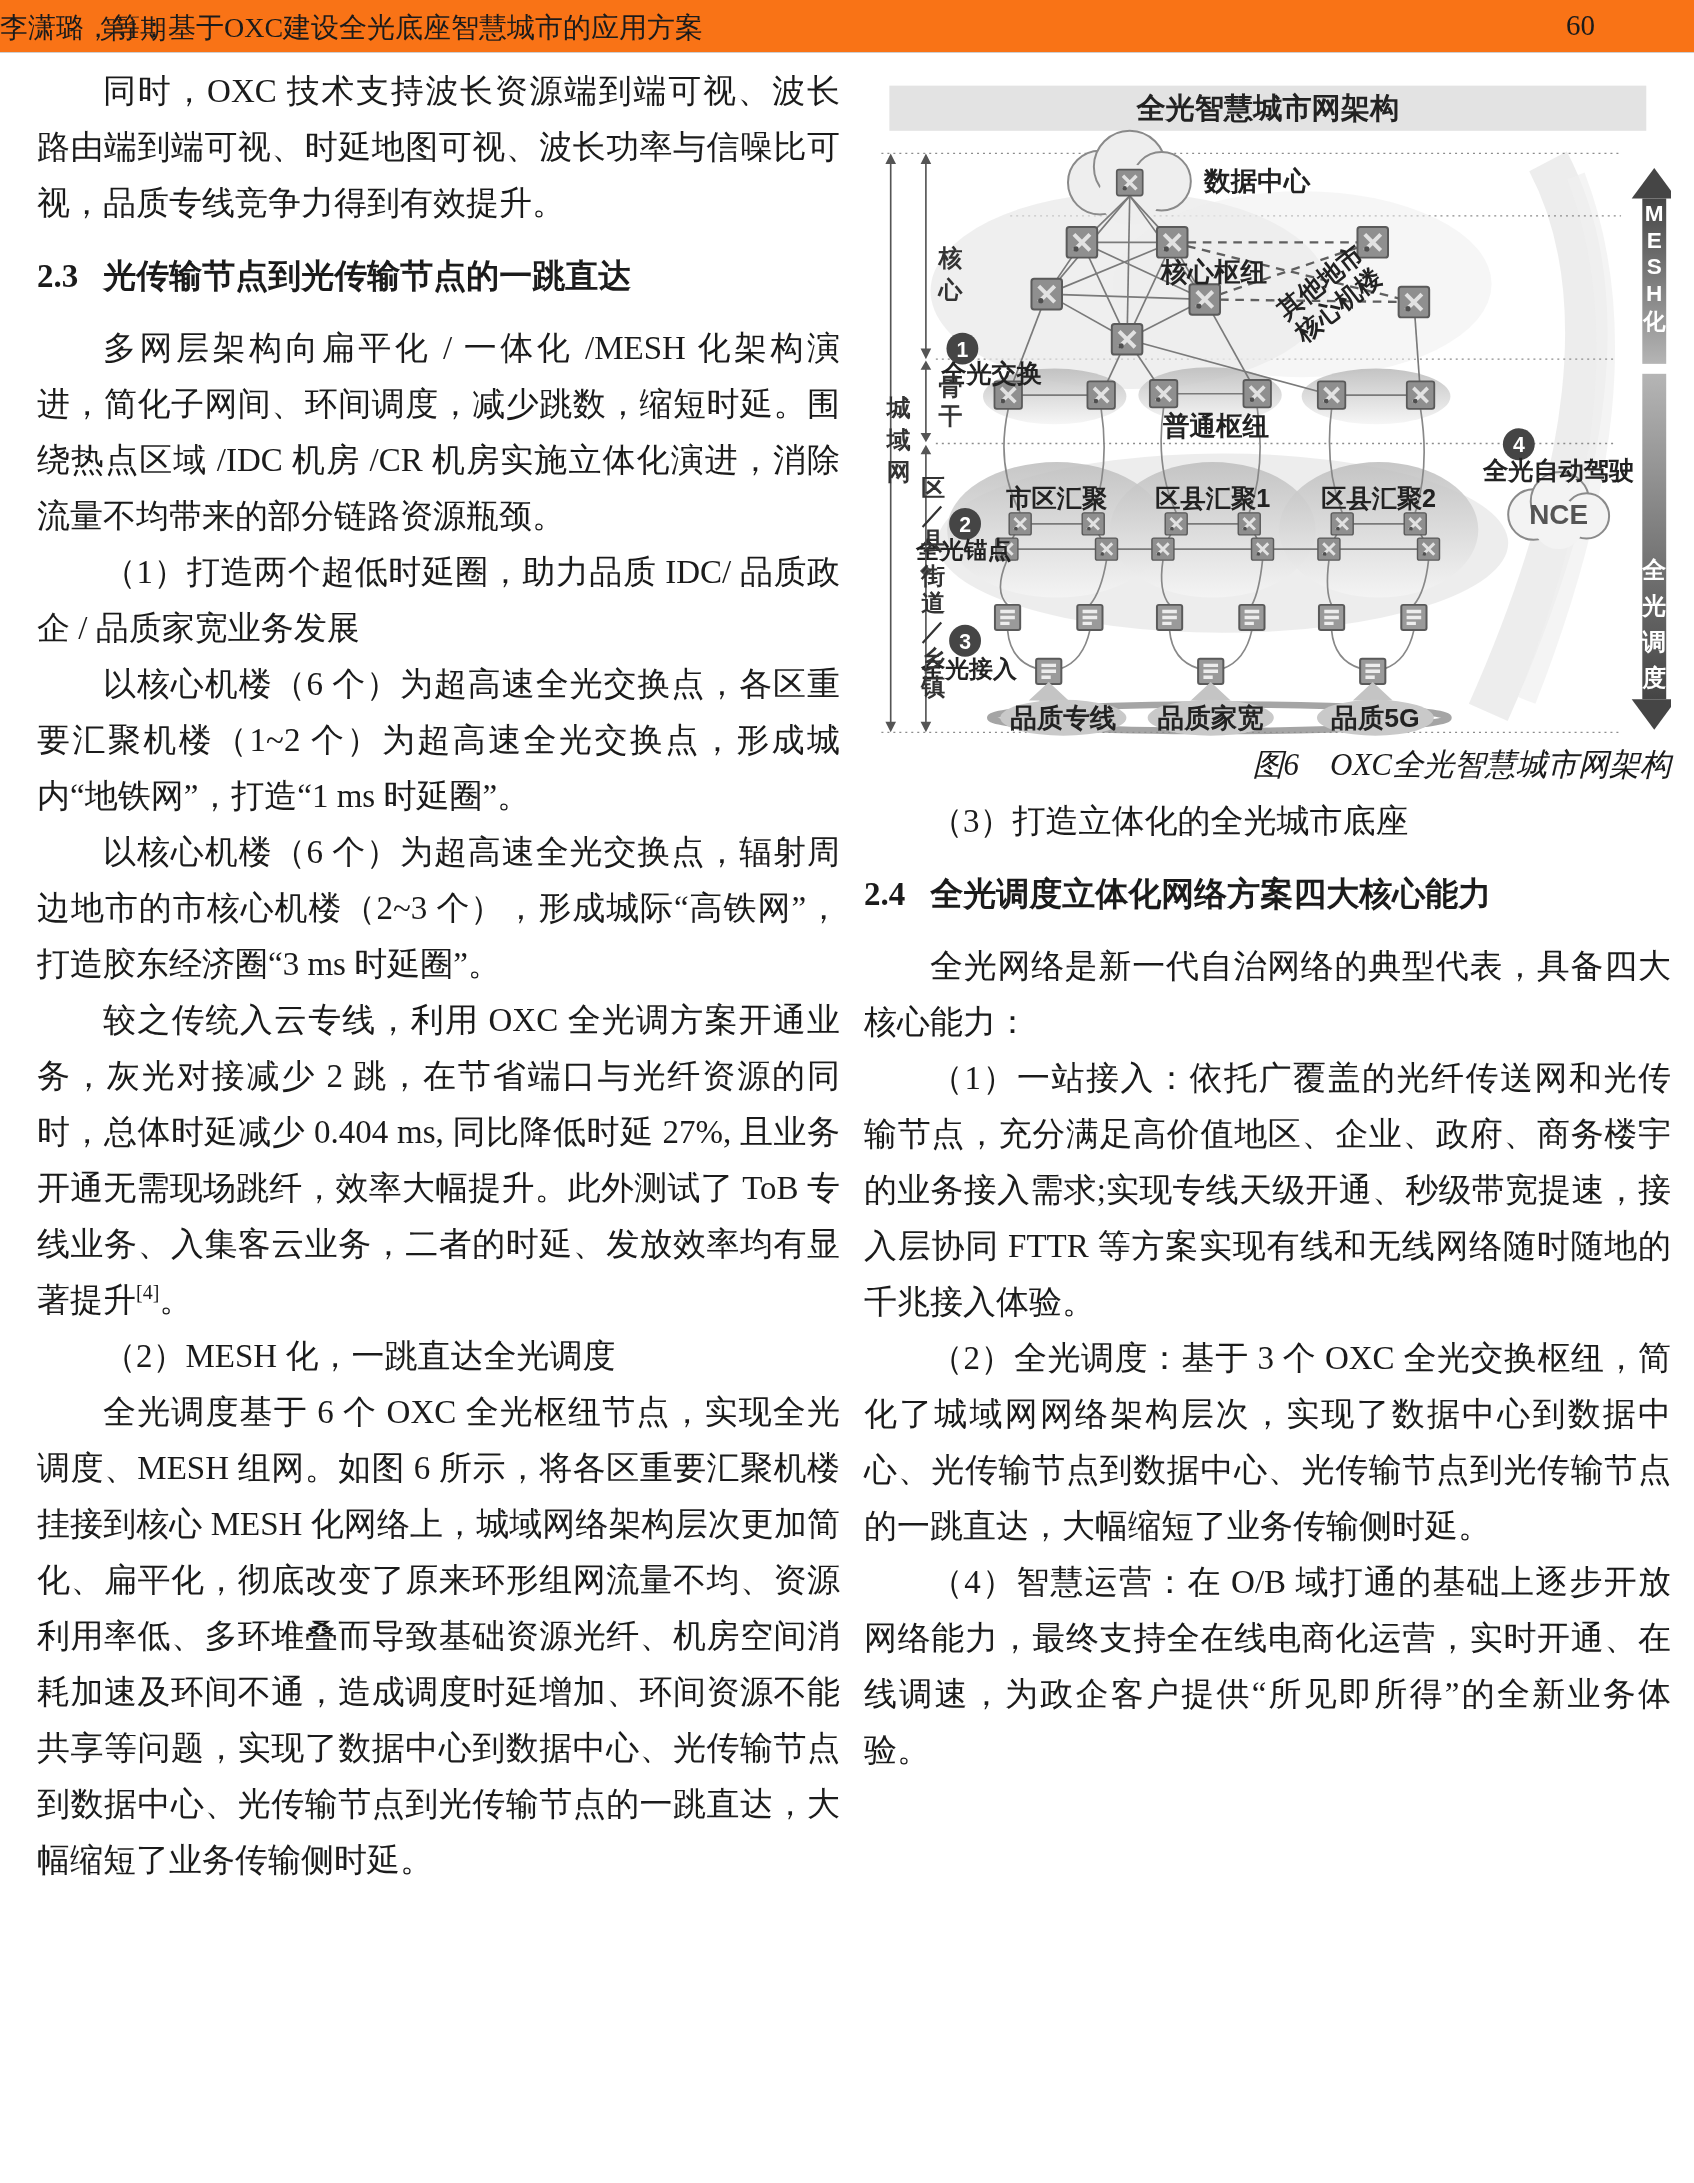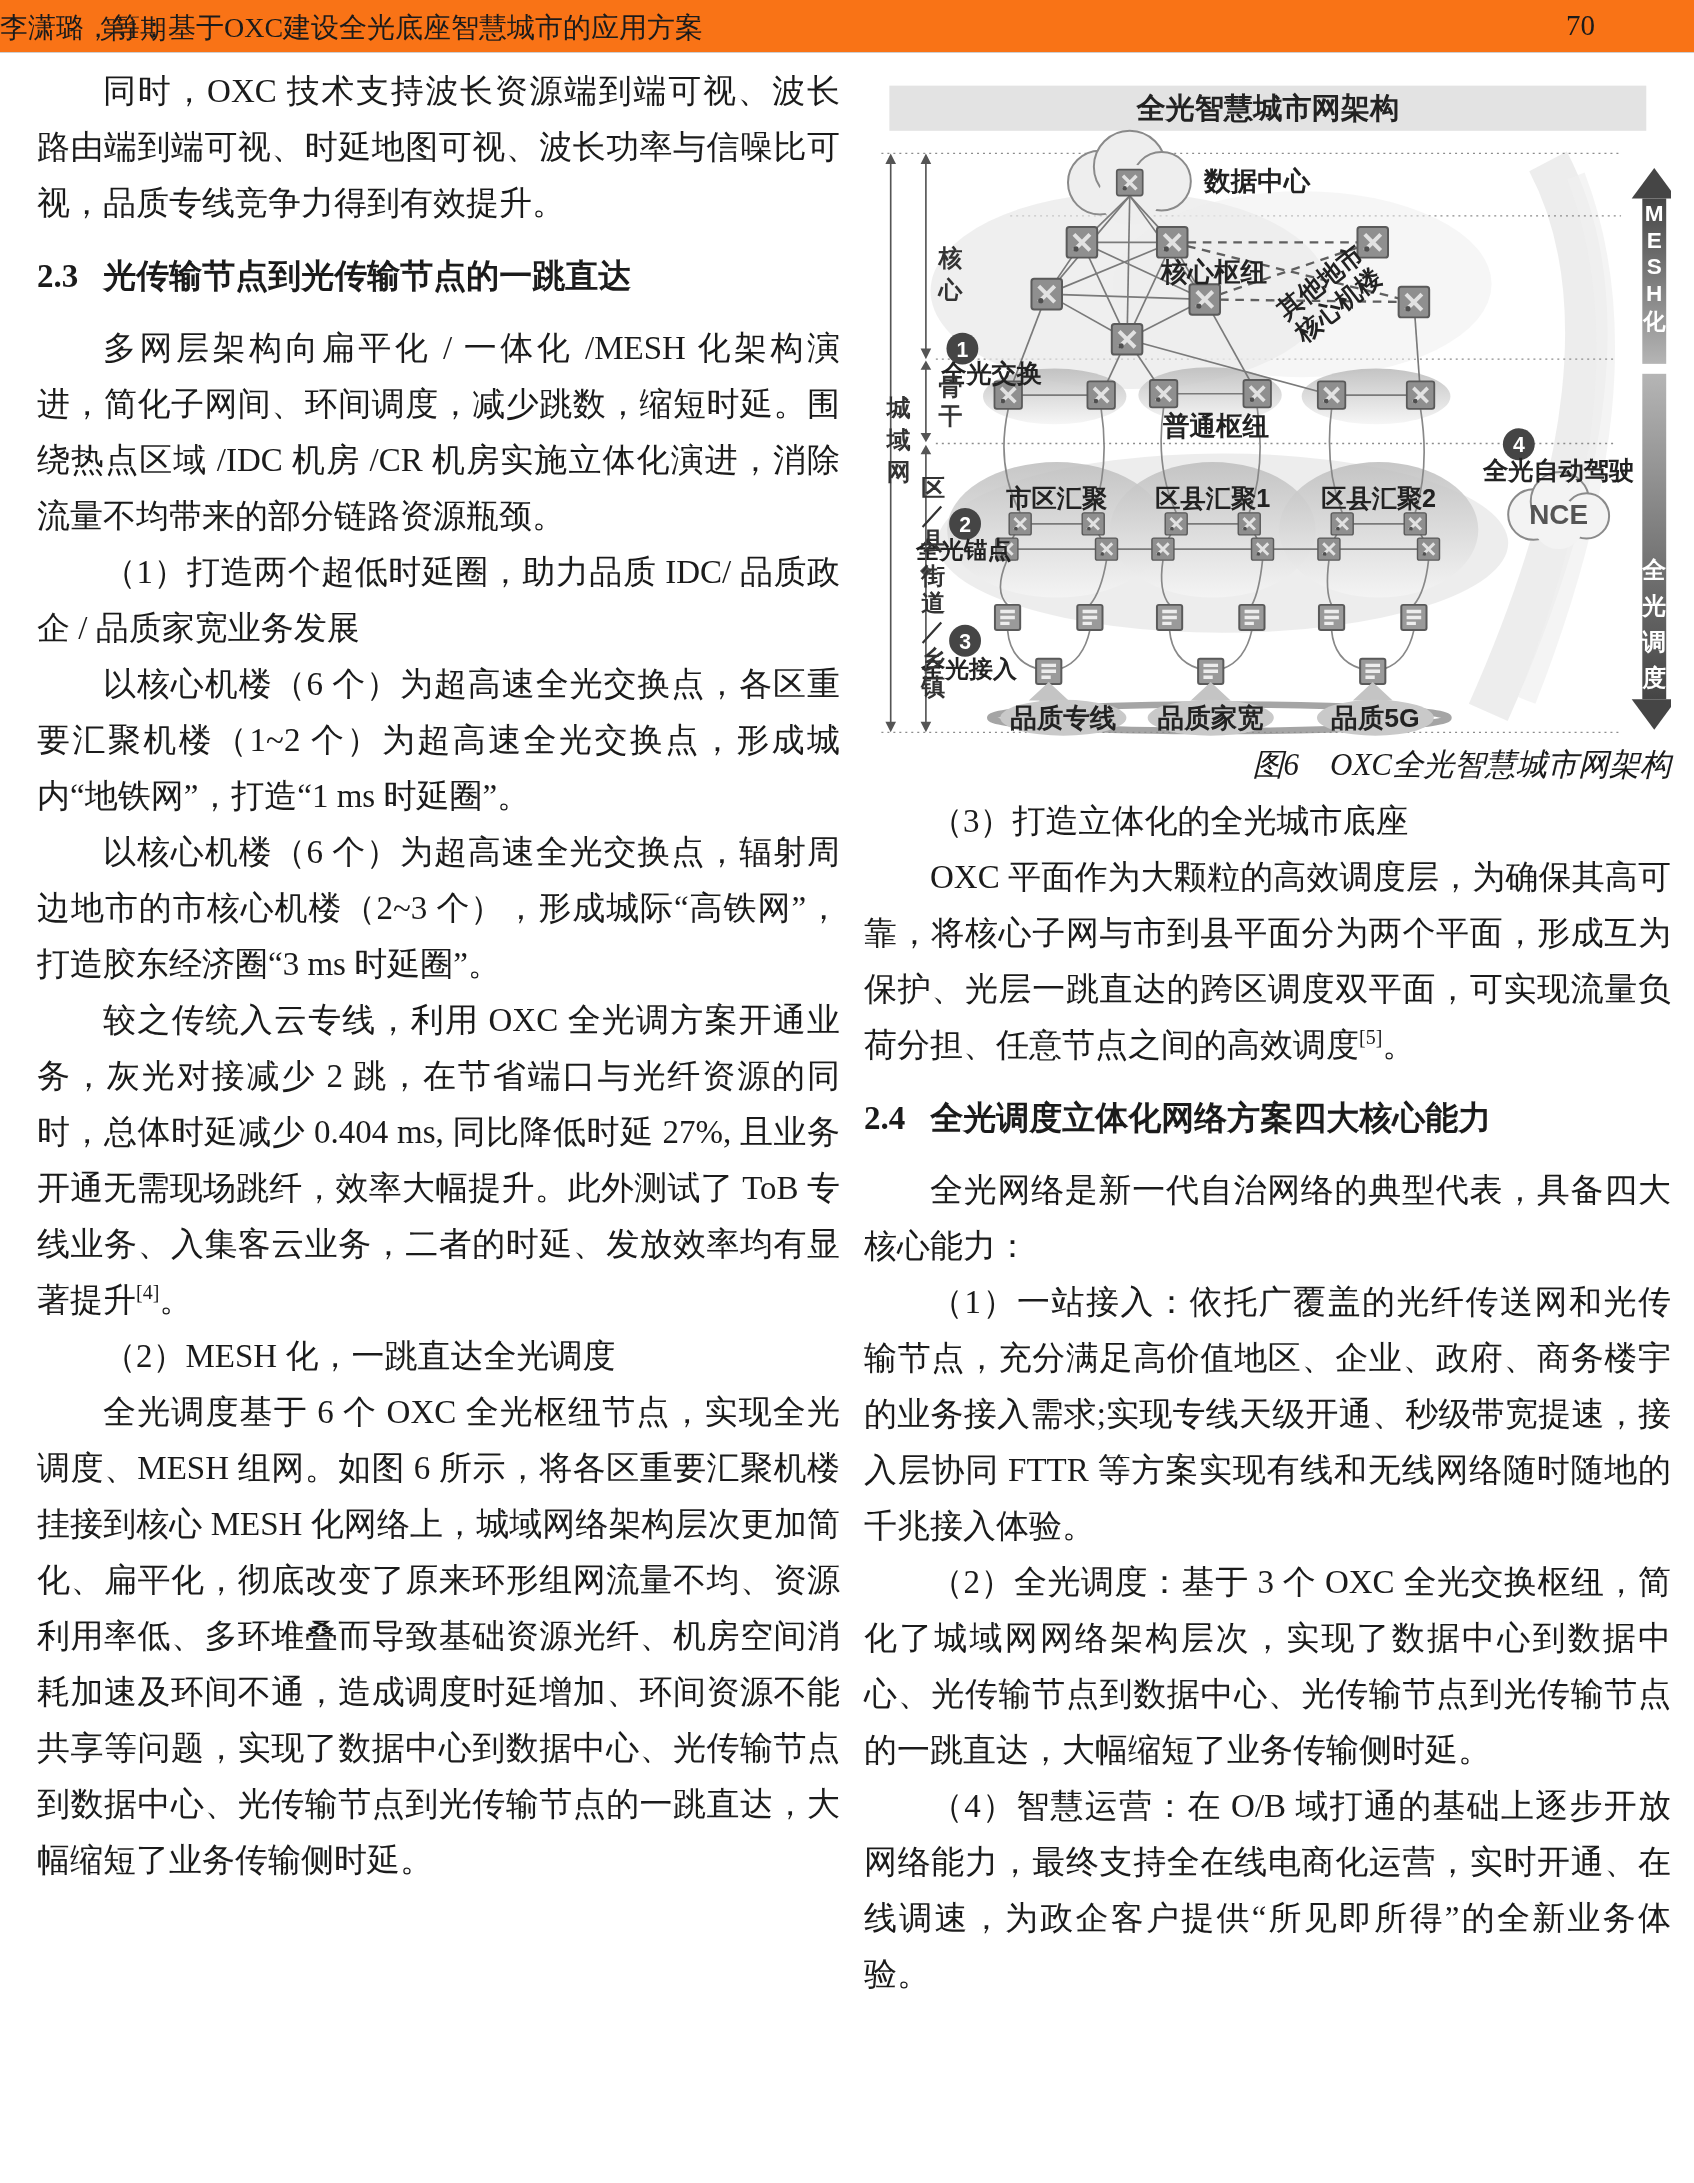--- a/index.html
+++ b/index.html
@@ -30,21 +30,21 @@
   .fwhite{font-weight:bold;fill:#ffffff;}
 </style>
 </head>
 <body>
 
 <div class="page">
 
   <div class="header">
     <div class="issue">第1期</div>
     <div class="title">李潇璐，等：基于OXC建设全光底座智慧城市的应用方案</div>
-    <div class="page-no">70</div>
+    <div class="page-no">60</div>
   </div>
 
   <div class="col col-left">
     <p>同时，OXC 技术支持波长资源端到端可视、波长路由端到端可视、时延地图可视、波长功率与信噪比可视，品质专线竞争力得到有效提升。</p>
     <h2 class="sec"><span class="num">2.3</span><span>光传输节点到光传输节点的一跳直达</span></h2>
     <p>多网层架构向扁平化 / 一体化 /MESH 化架构演进，简化子网间、环间调度，减少跳数，缩短时延。围绕热点区域 /IDC 机房 /CR 机房实施立体化演进，消除流量不均带来的部分链路资源瓶颈。</p>
     <p>（1）打造两个超低时延圈，助力品质 IDC/ 品质政企 / 品质家宽业务发展</p>
     <p>以核心机楼（6 个）为超高速全光交换点，各区重要汇聚机楼（1~2 个）为超高速全光交换点，形成城内“地铁网”，打造“1 ms 时延圈”。</p>
     <p>以核心机楼（6 个）为超高速全光交换点，辐射周边地市的市核心机楼（2~3 个），形成城际“高铁网”，打造胶东经济圈“3 ms 时延圈”。</p>
     <p><span>较之传统入云专线，利用 OXC 全光调方案开通业务，灰光对接减少 2 跳，在节省端口与光纤资源的同时，总体时延减少 0.404 ms, 同比降低时延 27%, 且业务开通无需现场跳纤，效率大幅提升。此外测试了 ToB 专线业务、入集客云业务，二者的时延、发放效率均有显著提升</span><sup class="ref">[4]</sup><span>。</span></p>
@@ -328,21 +328,20 @@
           <text x="2490" y="922" text-anchor="middle" font-size="36" class="fwhite">光</text>
           <text x="2490" y="976" text-anchor="middle" font-size="36" class="fwhite">调</text>
           <text x="2490" y="1030" text-anchor="middle" font-size="36" class="fwhite">度</text>
         </g>
       </svg>
     </div>
 
     <p class="figcaption">图6　OXC全光智慧城市网架构</p>
 
     <p>（3）打造立体化的全光城市底座</p>
-    <p><span>OXC 平面作为大颗粒的高效调度层，为确保其高可靠，将核心子网与市到县平面分为两个平面，形成互为保护、光层一跳直达的跨区调度双平面，可实现流量负荷分担、任意节点之间的高效调度</span><sup class="ref">[5]</sup><span>。</span></p>
     <h2 class="sec"><span class="num">2.4</span><span>全光调度立体化网络方案四大核心能力</span></h2>
     <p>全光网络是新一代自治网络的典型代表，具备四大核心能力：</p>
     <p>（1）一站接入：依托广覆盖的光纤传送网和光传输节点，充分满足高价值地区、企业、政府、商务楼宇的业务接入需求;实现专线天级开通、秒级带宽提速，接入层协同 FTTR 等方案实现有线和无线网络随时随地的千兆接入体验。</p>
     <p>（2）全光调度：基于 3 个 OXC 全光交换枢纽，简化了城域网网络架构层次，实现了数据中心到数据中心、光传输节点到数据中心、光传输节点到光传输节点的一跳直达，大幅缩短了业务传输侧时延。</p>
     <p>（4）智慧运营：在 O/B 域打通的基础上逐步开放网络能力，最终支持全在线电商化运营，实时开通、在线调速，为政企客户提供“所见即所得”的全新业务体验。</p>
   </div>
 
 </div>
 
 

